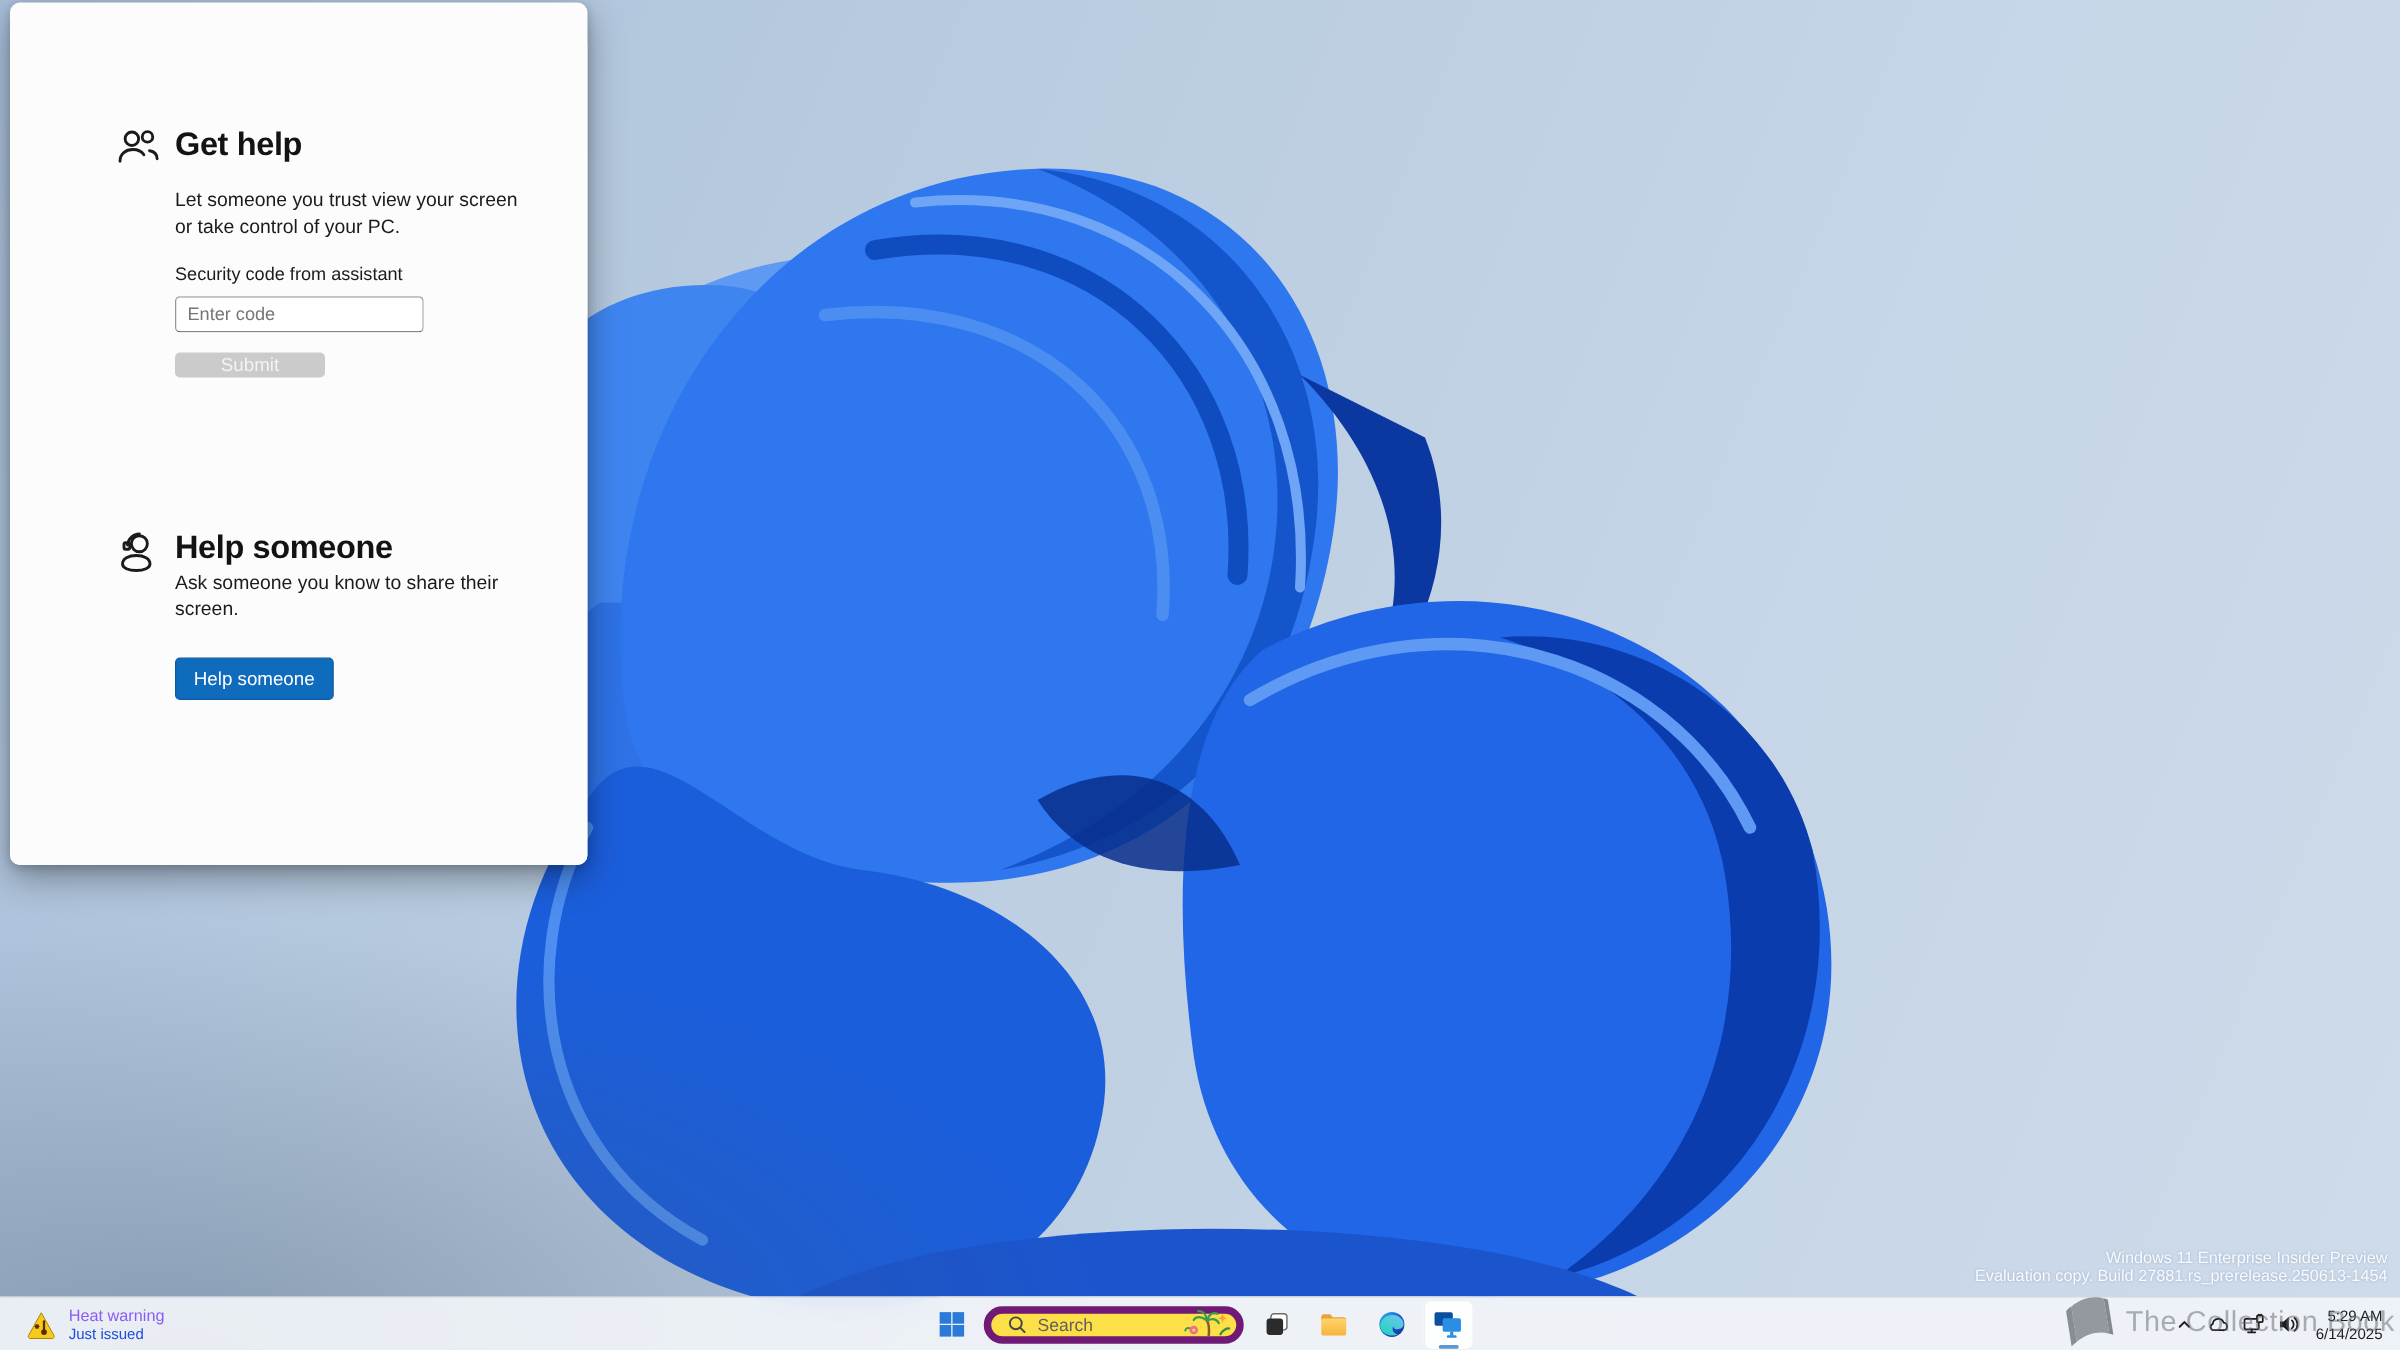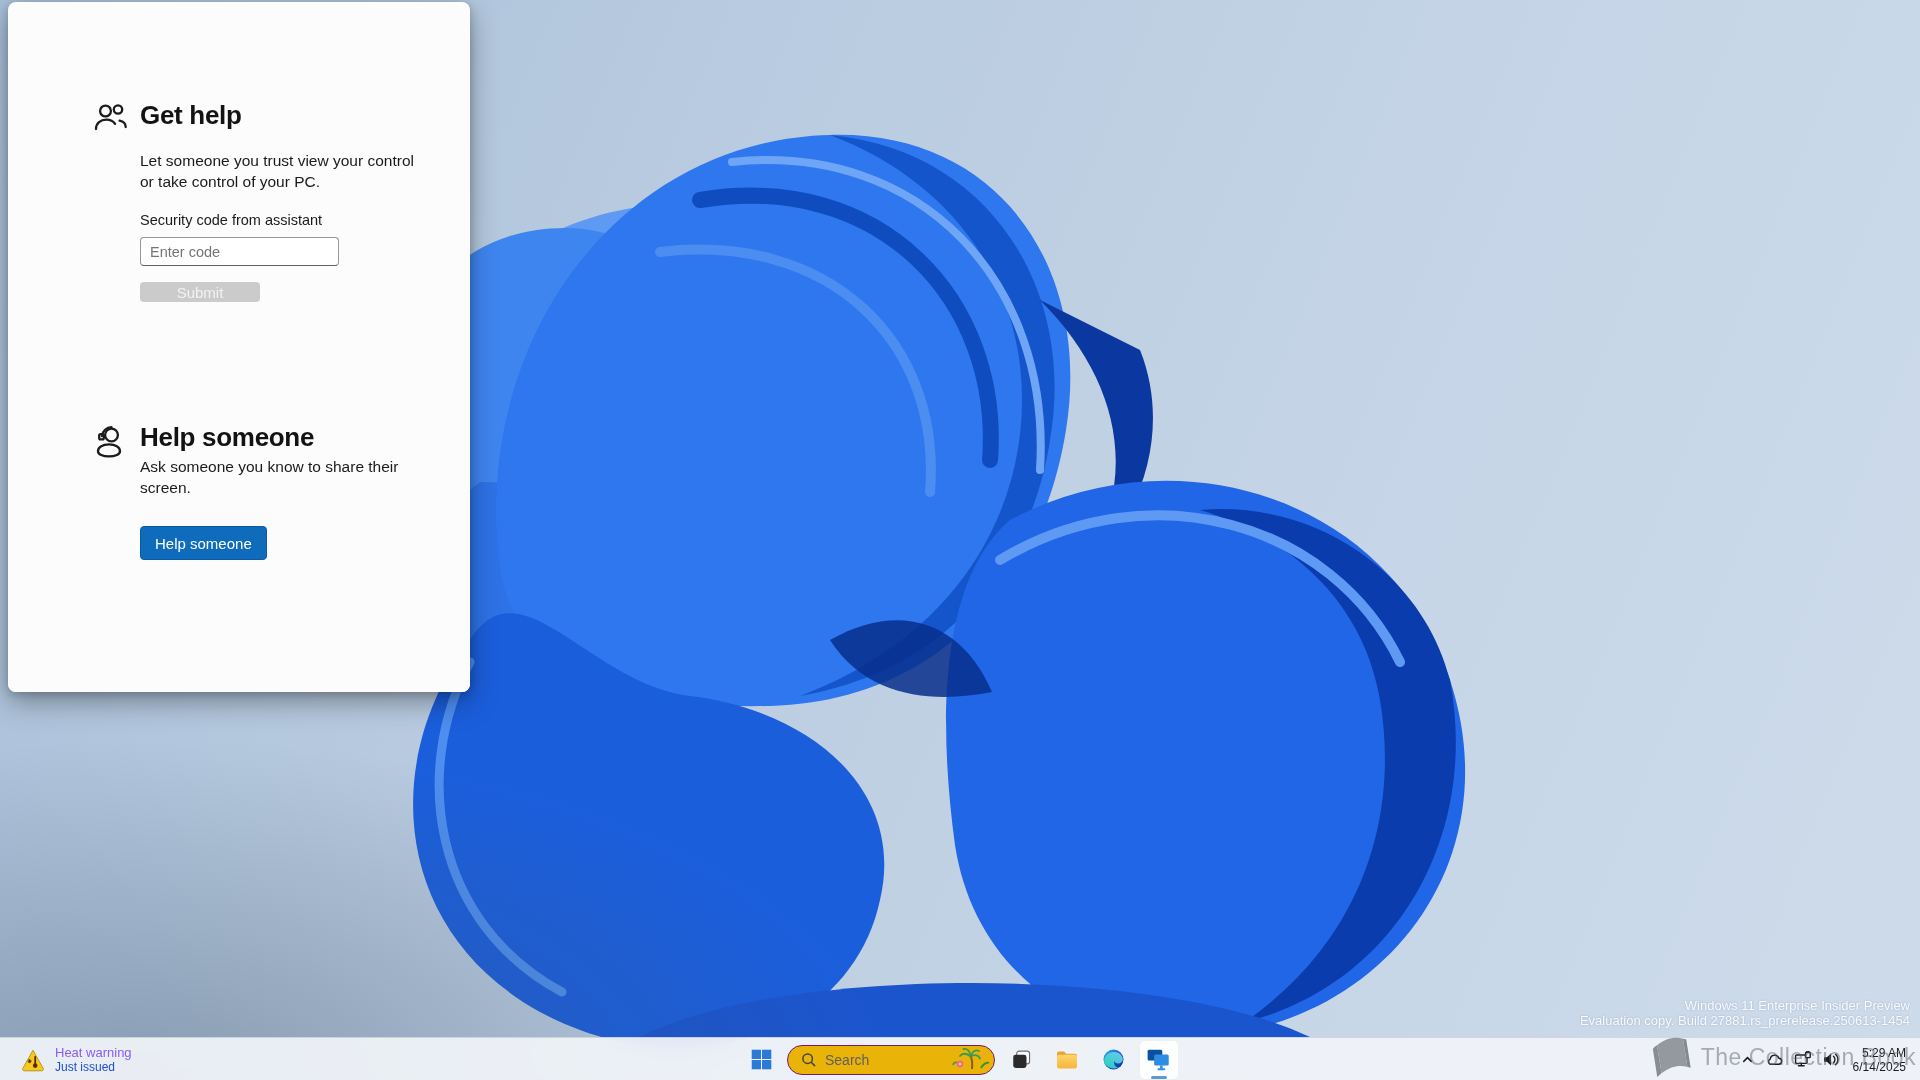--- a/index.html
+++ b/index.html
@@ -66,21 +66,21 @@
   .tb-weather .w-title { font-size:13px; color:#8b5cf6; line-height:15px;text-align:right; }
   .tb-weather .w-sub { font-size:12px; color:#1d4ed8; line-height:14px; }
 
   .tb-center { position:absolute; left:50%; top:0; height:43px; transform:translateX(-50%);
     display:flex; align-items:center; gap:6px; }
   .tb-btn { width:40px; height:40px; display:flex; align-items:center; justify-content:center;
     border-radius:6px; cursor:pointer; position:relative; }
   .tb-btn.active { background:rgba(255,255,255,.85); box-shadow:inset 0 0 0 1px rgba(0,0,0,.06); }
   .tb-btn.active::after { content:""; position:absolute; bottom:1px; left:50%;
     transform:translateX(-50%); width:16px; height:3px; border-radius:2px; background:#5b9bd5; }
-  .tb-search { height:30px; width:208px; background:#eab308; border:1px solid #701a75;
+  .tb-search { height:30px; width:208px; background:#fde047; border:6px solid #701a75;
     border-radius:15px; display:flex; align-items:center; padding:0 4px 0 12px; gap:8px;
     cursor:text; }
   .tb-search input { border:none; outline:none; background:transparent; flex:1; min-width:0;
     font-size:14px; color:#3a3a3a; font-family:"Liberation Sans",sans-serif; }
   .tb-search input::placeholder { color:#5f5f5f; }
   .search-highlight { width:38px; height:26px; flex:0 0 auto; }
 
   .tb-tray { position:absolute; right:0; top:0; height:43px; display:flex; align-items:center; }
   .tray-btn { height:32px; padding:0 5px; display:flex; align-items:center; justify-content:center;
     border-radius:5px; cursor:pointer; }
@@ -135,21 +135,21 @@
     <div class="qa-body">
 
       <svg class="sec-icon gh" viewBox="0 0 36 36" fill="none" stroke="#1b1b1b" stroke-width="2.3" stroke-linecap="round">
         <circle cx="13.5" cy="11" r="5.4"></circle>
         <circle cx="26" cy="9.5" r="4.2"></circle>
         <path d="M4 29 C4 23 8.6 19.6 14.3 19.6 C18.3 19.6 21.4 21.2 23.1 23.8"></path>
         <path d="M27.6 20.6 C31.2 21.2 33.6 23.6 33.7 27"></path>
       </svg>
       <div class="qa-h1 gh">Get help</div>
       <div class="qa-para gh">
-        <span>Let someone you trust view your control</span><br>
+        <span>Let someone you trust view your screen</span><br>
         <span>or take control of your PC.</span>
       </div>
       <div class="qa-label">Security code from assistant</div>
       <input class="qa-input" type="text" placeholder="Enter code" style="">
       <button class="btn-submit" disabled="">Submit</button>
 
       <svg class="sec-icon hs" viewBox="0 0 36 36" fill="none" stroke="#1b1b1b" stroke-width="2.3" stroke-linecap="round">
         <circle cx="19.5" cy="11" r="6.4"></circle>
         <path d="M10 12 A 9.6 9.6 0 0 1 19.5 3.2"></path>
         <rect x="7.2" y="10.2" width="4.6" height="5.2" rx="1.4"></rect>

